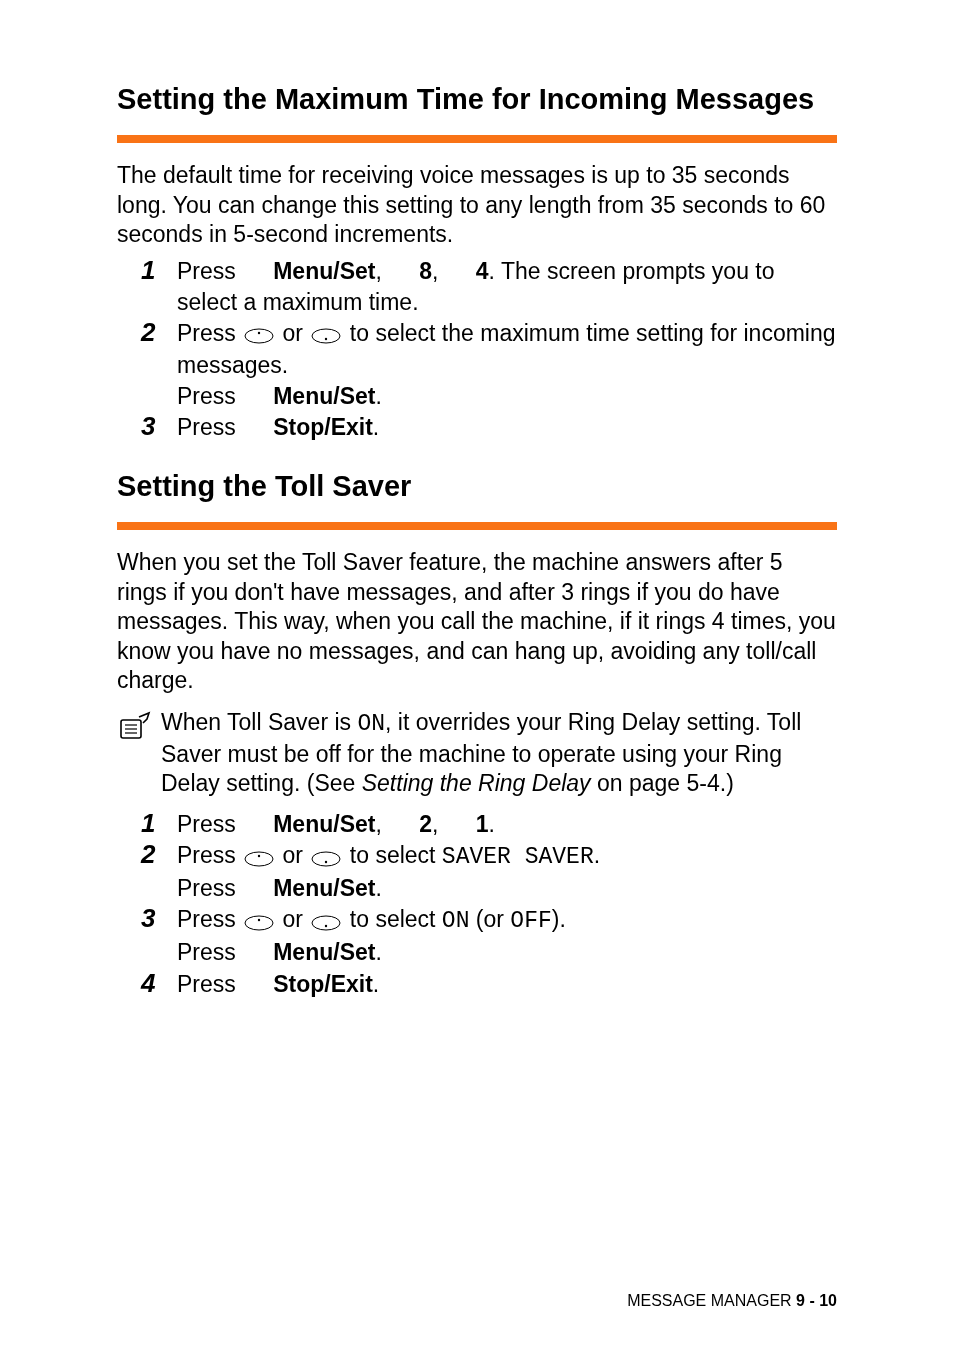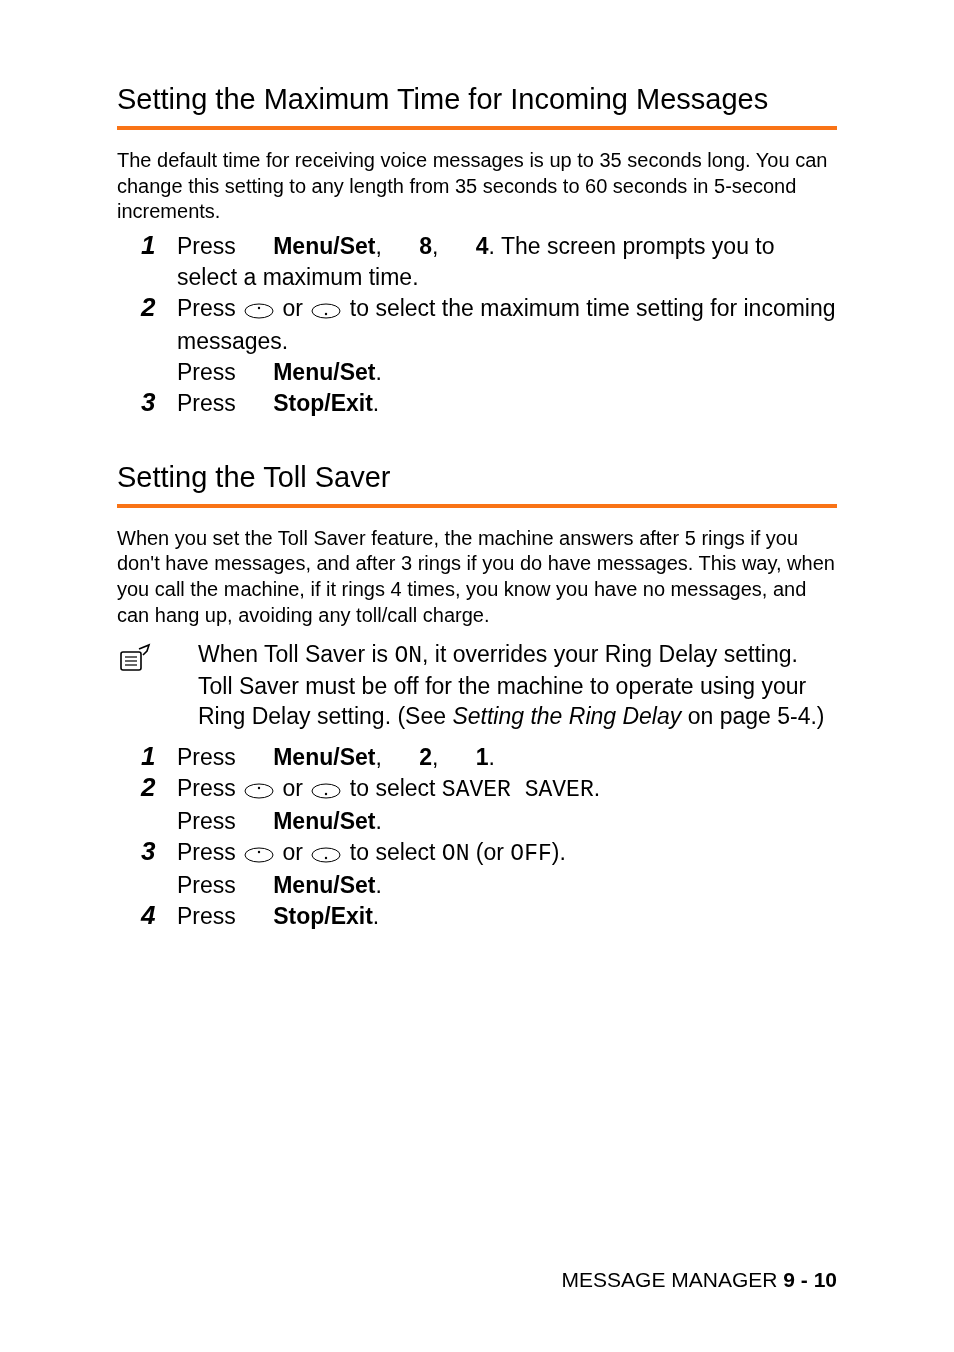--- a/index.html
+++ b/index.html
@@ -11,28 +11,28 @@
       width: 954px;
       height: 1352px;
       background: #fff;
       font-family: Arial, Helvetica, sans-serif;
       color: #000;
       position: relative;
       padding: 82px 117px 0 117px;
     }
     .section-heading {
       font-size: 29px;
-      font-weight: normal;
+      font-weight: bold;
       line-height: 1.18;
-      padding-bottom: 10px;
-      border-bottom: 4px solid #f97316;
+      padding-bottom: 19px;
+      border-bottom: 8px solid #f97316;
       margin-bottom: 18px;
     }
     .intro-para {
-      font-size: 20px;
+      font-size: 23px;
       line-height: 1.28;
       margin-bottom: 6px;
     }
     ol.steps {
       list-style: none;
       padding-left: 30px;
     }
     ol.steps li {
       position: relative;
       font-size: 23px;
@@ -60,21 +60,20 @@
       font-weight: bold;
       margin-left: 31px;
     }
     .note-block {
       display: flex;
       align-items: flex-start;
       font-size: 23px;
       line-height: 1.3;
       margin-top: 12px;
       margin-bottom: 10px;
-      gap: 37px;
     }
     .note-icon {
       flex: 0 0 auto;
       margin-right: 8px;
       margin-top: 3px;
     }
     .note-icon svg {
       width: 36px;
       height: 30px;
     }
@@ -83,29 +82,29 @@
       vertical-align: middle;
       margin: 0 2px;
     }
     .icon-up svg, .icon-down svg {
       width: 30px;
       height: 16px;
       vertical-align: middle;
     }
     .footer {
       position: absolute;
-      bottom: 60px;
+      bottom: 42px;
       right: 117px;
-      font-size: 21px;
+      font-size: 16px;
     }
     .footer .page-num {
       font-weight: bold;
     }
     .gap-top {
-      margin-top: 41px;
+      margin-top: 26px;
     }
   </style>
 </head>
 <body>
 
 <h2 class="section-heading">Setting the Maximum Time for Incoming Messages</h2>
 
 <p class="intro-para">The default time for receiving voice messages is up to 35 seconds long. You can change this setting to any length from 35 seconds to 60 seconds in 5-second increments.</p>
 
 <ol class="steps">

